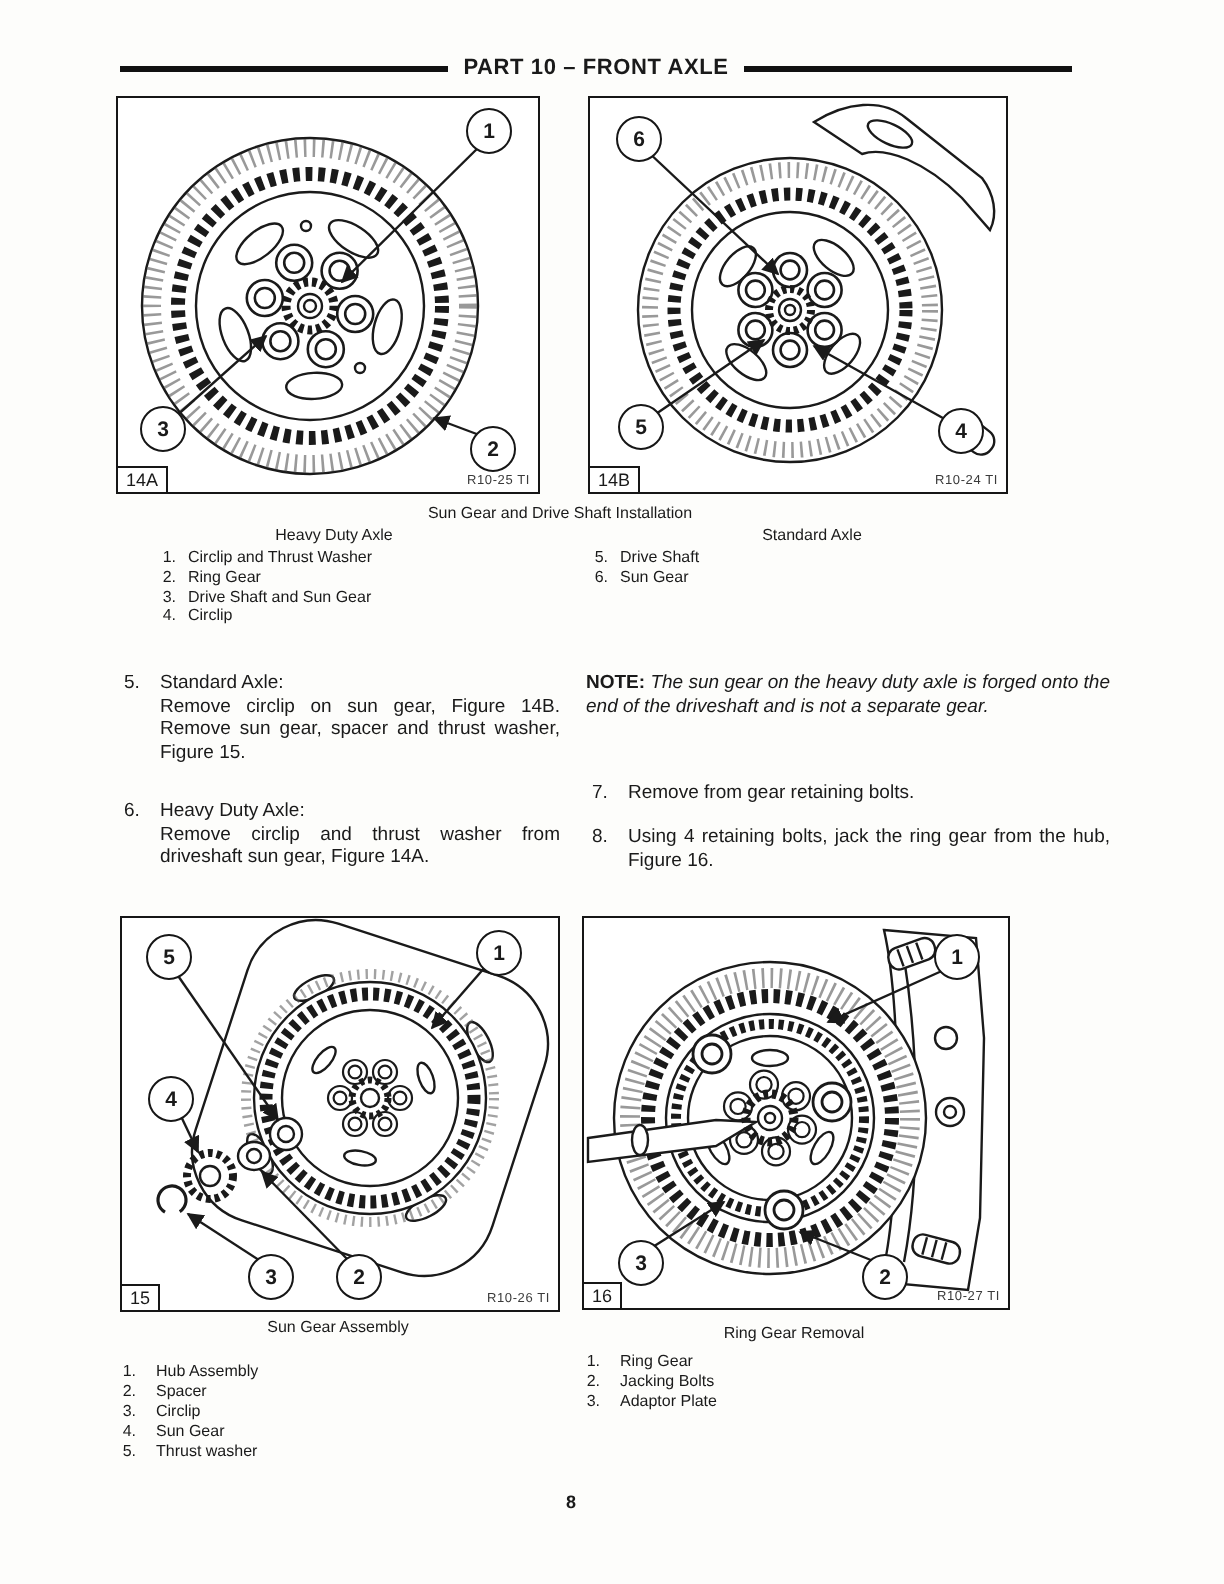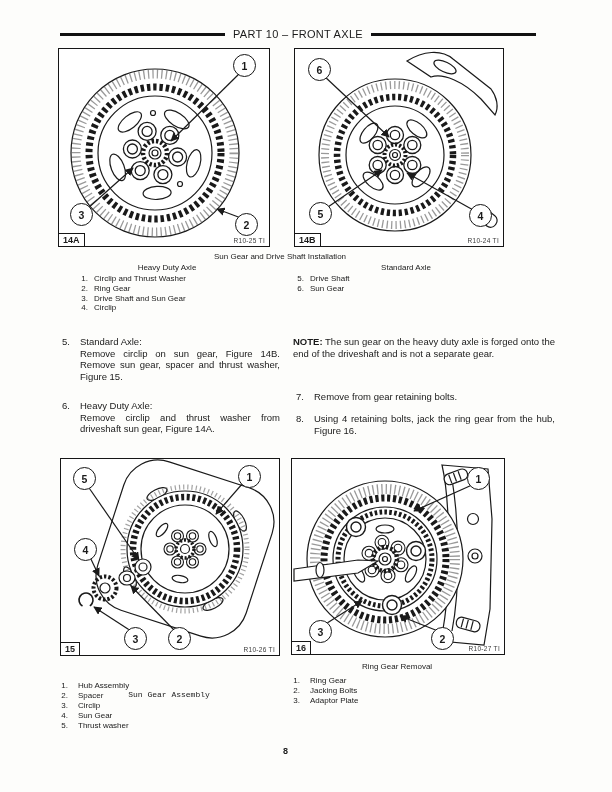--- a/index.html
+++ b/index.html
@@ -2,49 +2,49 @@
 <html><head>
 <meta charset="utf-8">
 <style>
   html,body{margin:0;padding:0;background:#ffffff;}
   body{font-family:"Liberation Sans", sans-serif;color:#1a1a1a;}
   .page{position:relative;width:612px;height:792px;background:#fdfdfb;overflow:hidden;}
 
   
   .hdr{position:absolute;left:60px;top:28px;width:476px;display:flex;align-items:center;gap:8px;}
   .hdr .rule{flex:1;height:3px;background:#111;}
-  .hdr .title{font-size:11px;font-weight:400;letter-spacing:.3px;white-space:nowrap;}
+  .hdr .title{font-size:11px;font-weight:700;letter-spacing:.3px;white-space:nowrap;}
 
   
   .fig{position:absolute;border:1.3px solid #161616;background:#fff;}
   .fig svg{position:absolute;left:0;top:0;}
   .callout{position:absolute;width:21px;height:21px;border:1.6px solid #161616;border-radius:50%;
            background:#fff;display:flex;align-items:center;justify-content:center;
            font-size:10.5px;font-weight:700;z-index:3;}
   .fignum{position:absolute;left:-1px;bottom:-1px;border:1.3px solid #161616;background:#fff;
-          font-size:9px;font-weight:700;padding:1px 4px;z-index:3;}
+          font-size:9px;font-weight:400;padding:1px 4px;z-index:3;}
   .refcode{position:absolute;right:4px;bottom:2px;font-size:6.5px;color:#3a3a3a;
            letter-spacing:.3px;z-index:3;}
 
   
   .cap{position:absolute;text-align:center;font-size:8px;line-height:9.6px;}
   .leghead{position:absolute;text-align:center;font-size:8px;}
   .leglist{position:absolute;font-size:8px;line-height:9.8px;}
   .leglist .row{display:flex;}
   .leglist .n{width:10px;text-align:right;flex:none;}
   .leglist .t{margin-left:6px;}
   .leglist.wide .t{margin-left:10px;}
 
   
   .step{position:absolute;display:flex;font-size:9.5px;line-height:11.6px;}
   .step .num{width:18px;flex:none;}
   .step .body{flex:1;}
   .just{text-align:justify;}
   .b{font-weight:700;}
-  .i{}
+  .i{font-style:italic;}
   .note{position:absolute;font-size:9.5px;line-height:11.6px;}
 
   .pageno{position:absolute;font-size:9px;font-weight:700;}
 </style>
 </head>
 <body>
 
 <div class="page">
 
   <div class="hdr">
@@ -368,21 +368,21 @@
     <div class="callout" style="left:17px;top:161px;">
         <span>3</span>
       </div>
     <div class="callout" style="left:139px;top:168px;">
         <span>2</span>
       </div>
     <div class="fignum">16</div>
     <div class="refcode">R10-27 TI</div>
   </div>
 
-  <div class="cap" style="left:60px;top:690px;width:218px;font-family:Liberation Mono, monospace;">
+  <div class="cap" style="left:60px;top:659px;width:218px;">
     <div>Sun Gear Assembly</div>
   </div>
   <div class="cap" style="left:291px;top:662px;width:212px;">Ring Gear Removal</div>
 
   <div class="leglist wide" style="left:58px;top:681px;line-height:10px;">
     <div class="row">
         <span class="n">1.</span>
         <span class="t">Hub Assembly</span>
       </div>
     <div class="row">

